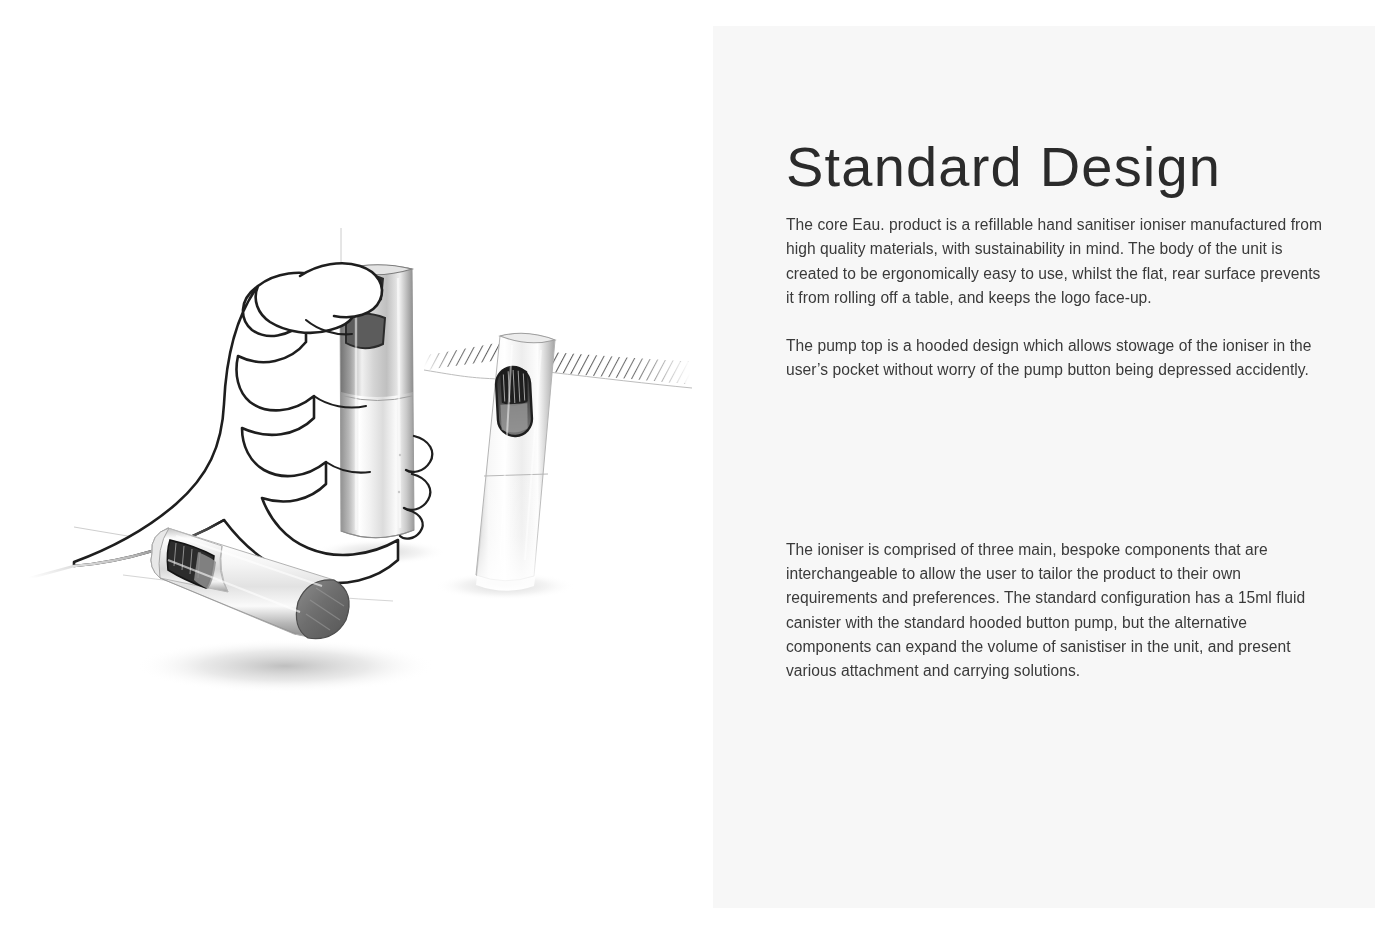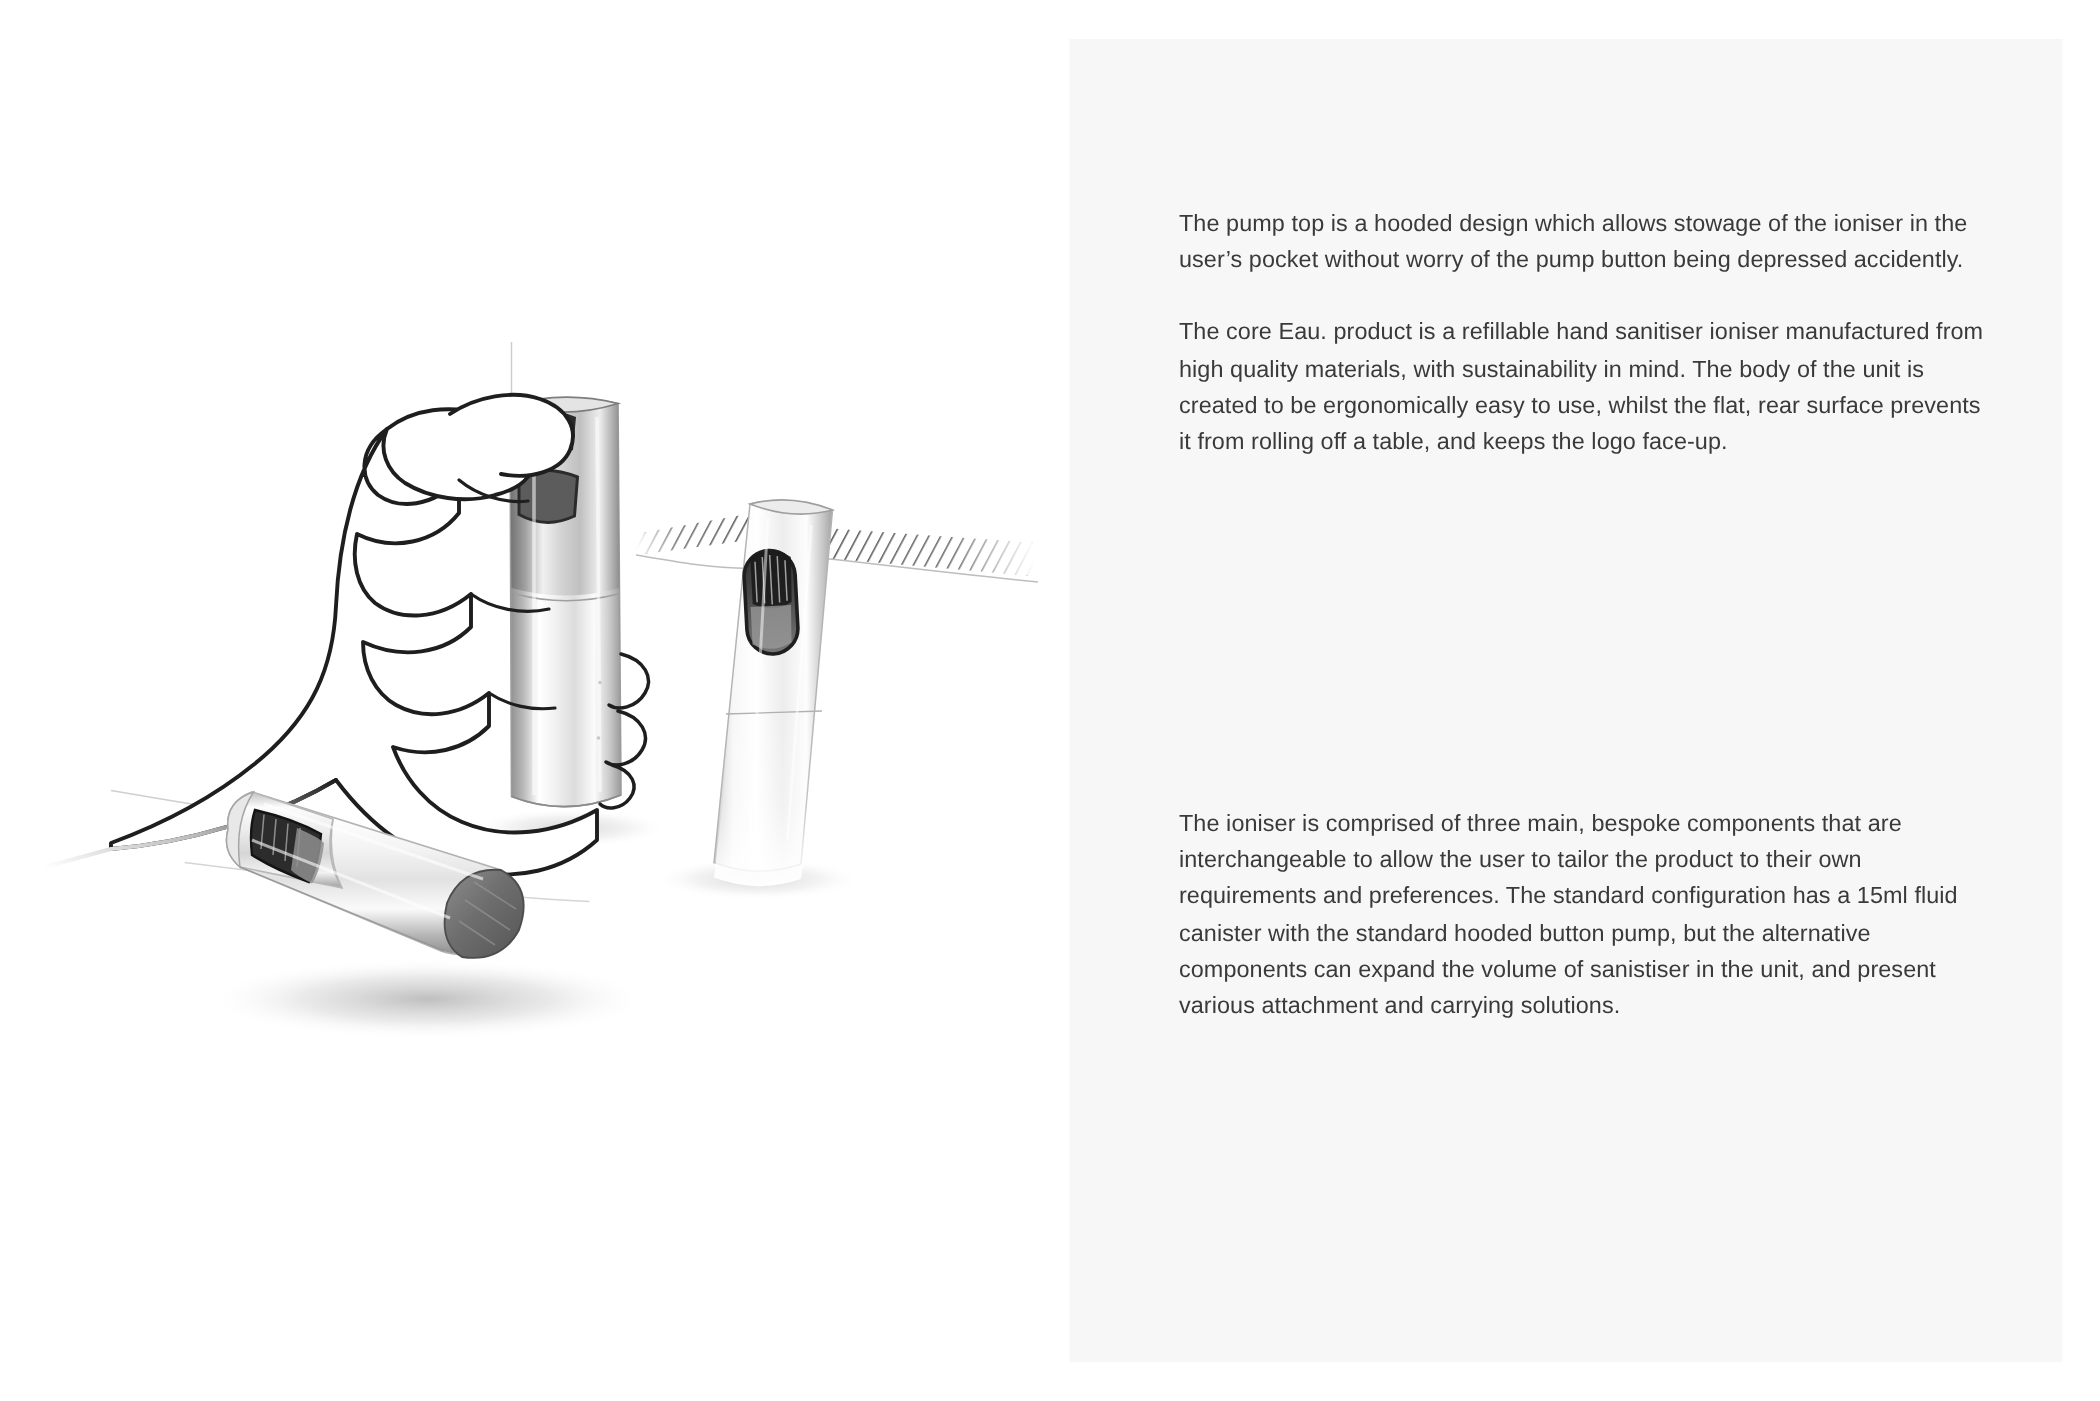--- a/index.html
+++ b/index.html
@@ -366,23 +366,24 @@
         <path d="M168 560 L 300 612"></path>
       </g>
       <path d="M160 578 L 296 634" fill="none" stroke="#8f8f8f" stroke-width="1" opacity="0.7"></path>
     </g>
   </svg>
 </div>
 
 <div id="text-panel">
 
   <section class="section" id="section-standard">
+    <h1 class="section-heading">Standard Design</h1>
     <div class="section-body">
+      <p>The core Eau. product is a refillable hand sanitiser ioniser manufactured from high quality materials, with sustainability in mind. The body of the unit is created to be ergonomically easy to use, whilst the flat, rear surface prevents it from rolling off a table, and keeps the logo face-up.</p>
       <p>The pump top is a hooded design which allows stowage of the ioniser in the user’s pocket without worry of the pump button being depressed accidently.</p>
-      <p>The core Eau. product is a refillable hand sanitiser ioniser manufactured from high quality materials, with sustainability in mind. The body of the unit is created to be ergonomically easy to use, whilst the flat, rear surface prevents it from rolling off a table, and keeps the logo face-up.</p>
     </div>
   </section>
 
   <section class="section" id="section-modular">
     <div class="section-body">
       <p>The ioniser is comprised of three main, bespoke components that are interchangeable to allow the user to tailor the product to their own requirements and preferences. The standard configuration has a 15ml fluid canister with the standard hooded button pump, but the alternative components can expand the volume of sanistiser in the unit, and present various attachment and carrying solutions.</p>
     </div>
   </section>
 
 </div>

